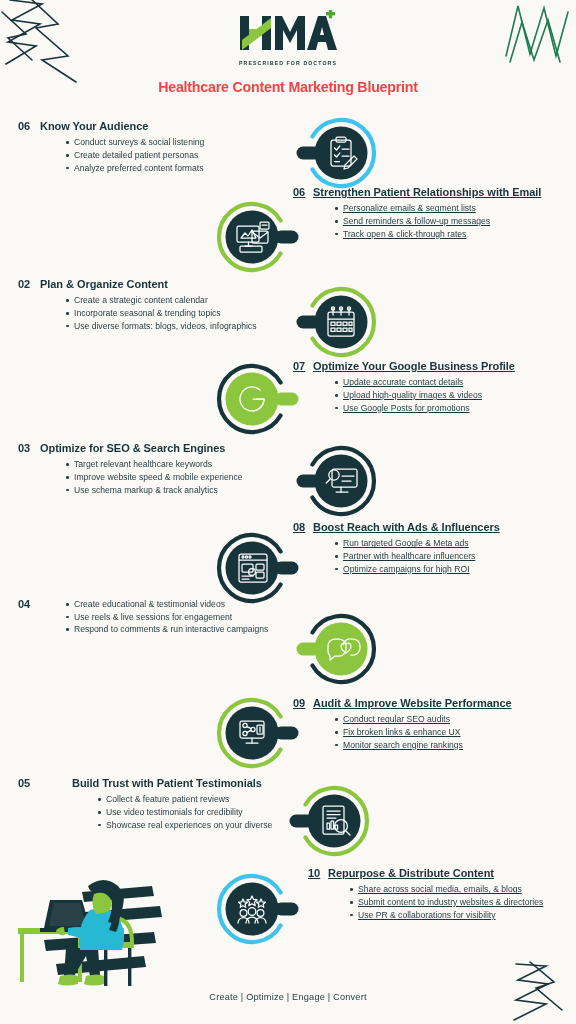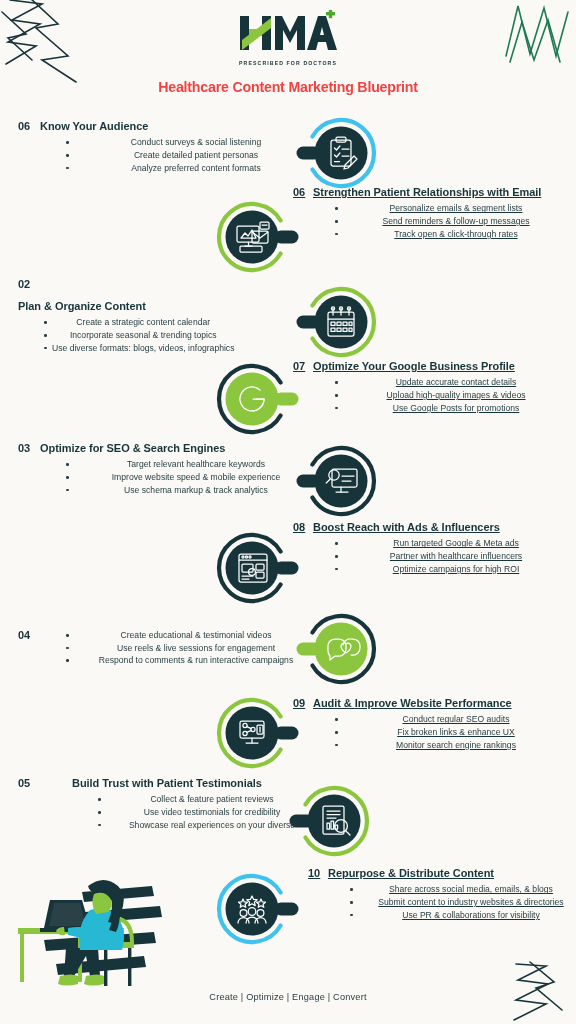--- a/index.html
+++ b/index.html
@@ -42,21 +42,21 @@
   }
   .item.right .num{width:20px;flex:0 0 20px;}
   .txt{flex:1 1 auto;}
   .head{
     font-size:11px;font-weight:700;color:#17343a;line-height:1.22;
     margin:0 0 3px 0;letter-spacing:-0.05px;
   }
   ul.bullets{margin:0;padding:0 0 0 16px;list-style:none;}
   ul.bullets li{
     position:relative;font-size:8.6px;line-height:1.42;color:#2a4147;
-    margin:0 0 0.5px 0;padding-left:8px;text-align:center;
+    margin:0 0 0.5px 0;padding-left:8px;
   }
   ul.bullets li:before{
     content:"";position:absolute;left:0;top:5px;
     width:2.6px;height:2.6px;border-radius:50%;background:#2a4147;
   }
   .item.left ul.bullets{padding-left:26px;}
   .item.right ul.bullets{padding-left:22px;}
 
   
   .badge{position:absolute;width:82px;height:82px;}
@@ -214,21 +214,21 @@
             <rect x="16" y="20" width="4" height="3.4"></rect>
     <rect x="22" y="20" width="4" height="3.4"></rect>
             <rect x="28" y="20" width="3" height="3.4"></rect>
     <rect x="10" y="26" width="4" height="3.4"></rect>
             <rect x="16" y="26" width="4" height="3.4"></rect>
     <rect x="22" y="26" width="4" height="3.4"></rect>
             <rect x="28" y="26" width="3" height="3.4"></rect>
       </g>
     </svg>
       </div>
-      <div class="item left" style="top: 278px; flex-direction: column;">
+      <div class="item left" style="top: 278px;">
         <div class="num">02</div>
         <div class="txt">
           <div class="head">Plan &amp; Organize Content</div>
           <ul class="bullets">
             <li>Create a strategic content calendar</li>
             <li>Incorporate seasonal &amp; trending topics</li>
             <li>Use diverse formats: blogs, videos, infographics</li>
           </ul>
         </div>
       </div>
@@ -330,21 +330,21 @@
       <rect x="-3.5" y="34.5" width="24" height="13" rx="6.5" fill="#8cc63f"></rect>
       <circle cx="41" cy="41" r="26.5" fill="#8cc63f"></circle>
       <g transform="translate(21, 21) scale(1.0)" fill="none" stroke="#ffffff" stroke-width="1.25" stroke-linecap="round" stroke-linejoin="round">
 
     <path d="M7 17 a7 7 0 0 1 7 -7 h4 a7 7 0 0 1 7 7 v3 a7 7 0 0 1 -7 7 h-4 l-5 4 v-4 a7 7 0 0 1 -2 -5 z"></path>
     <path d="M22 16 a7 7 0 0 1 7 -6 h3 a7 7 0 0 1 7 7 v2 a7 7 0 0 1 -7 7 h-2"></path>
     <path d="M20 17 a3 3 0 0 1 5 -2 a3 3 0 0 1 5 2 q0 4 -5 7 q-5 -3 -5 -7 z"></path>
       </g>
     </svg>
       </div>
-      <div class="item left" style="top: 629px;">
+      <div class="item left" style="top: 598px;">
         <div class="num">04</div>
         <div class="txt">
           <ul class="bullets">
             <li>Create educational &amp; testimonial videos</li>
             <li>Use reels &amp; live sessions for engagement</li>
             <li>Respond to comments &amp; run interactive campaigns</li>
           </ul>
         </div>
       </div>
       <div class="badge" style="left: 211px; top: 692px;">

